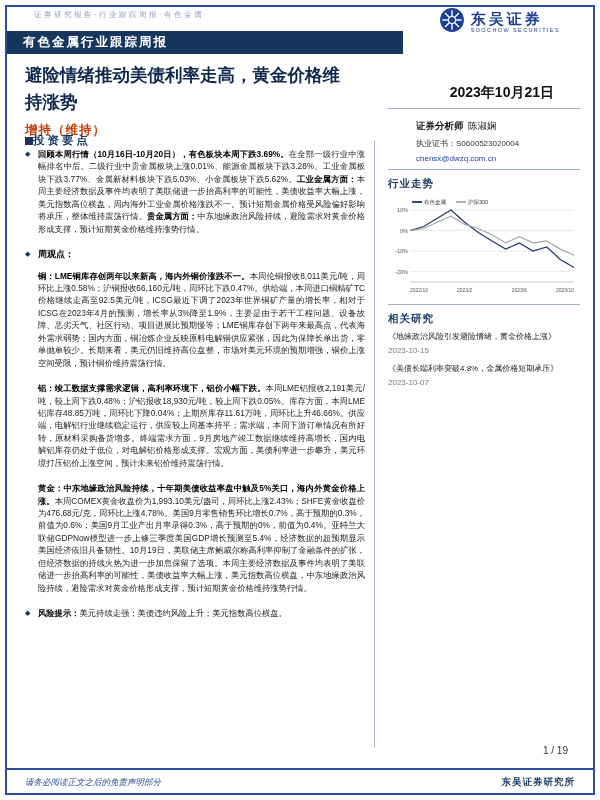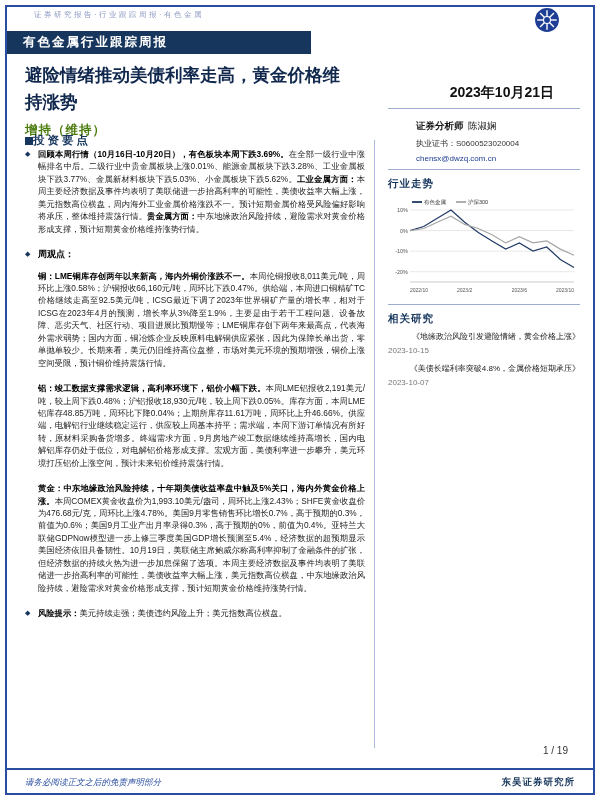--- a/index.html
+++ b/index.html
@@ -5,37 +5,37 @@
   html,body{margin:0;padding:0;background:#fff;}
   body{width:600px;height:800px;position:relative;overflow:hidden;
        font-family:"Liberation Sans",sans-serif;color:#222;}
   .frame{position:absolute;inset:5px;border:2px solid #2A4E9F;pointer-events:none;}
   
   .topbar{position:absolute;left:34px;top:10px;font-size:7.5px;letter-spacing:2.5px;color:#8F9CC4;}
   .logo{position:absolute;right:40px;top:7px;display:flex;align-items:center;gap:6px;}
   .logo-text .cn{font-size:15px;font-weight:bold;color:#1D3E94;letter-spacing:3px;line-height:1.1;}
   .logo-text .en{font-size:5.5px;color:#1D3E94;letter-spacing:1.4px;}
   
-  .series-bar{position:absolute;left:7px;top:31px;width:304px;height:23px;background:#17365D;
+  .series-bar{position:absolute;left:7px;top:31px;width:396px;height:23px;background:#17365D;
       color:#fff;font-size:12.5px;font-weight:bold;letter-spacing:2px;line-height:23px;padding-left:16px;box-sizing:border-box;}
   .main-title{position:absolute;left:25px;top:62px;width:328px;font-size:17.5px;font-weight:bold;
       color:#10284d;line-height:1.55;}
-  .rating{position:absolute;left:25px;top:122px;font-size:12.5px;font-weight:bold;color:#4d7c0f;letter-spacing:1px;}
+  .rating{position:absolute;left:25px;top:122px;font-size:12.5px;font-weight:bold;color:#c2410c;letter-spacing:1px;}
   
   .sidebar{position:absolute;left:388px;top:84px;width:192px;}
   .side-date{font-size:14px;font-weight:bold;color:#111;text-align:right;padding-right:26px;}
   .sep{border:none;border-top:1px solid #9FACD2;margin:6px 0;}
   .analyst{padding-left:28px;}
   .analyst .role{font-size:9.5px;font-weight:bold;color:#111;}
   .analyst .name{font-size:9.5px;color:#111;}
   .analyst .cert{font-size:8px;color:#333;margin-top:5px;}
   .analyst .email{font-size:8px;color:#1D3E94;margin-top:5px;}
   .side-h{font-size:10.5px;font-weight:bold;color:#17365D;letter-spacing:1px;margin:7px 0 5px 0;}
   .chart-box{width:190px;}
-  .rel-title{font-size:8px;color:#222;line-height:1.5;text-align:right;}
+  .rel-title{font-size:8px;color:#222;line-height:1.5;}
   .rel-date{font-size:8px;color:#777;margin:3px 0 8px 0;}
   .vline{position:absolute;left:374px;top:140px;height:608px;width:1px;background:#AFBBDC;}
   
   .main-left{position:absolute;left:25px;top:133px;width:340px;}
   .sec-head{display:flex;align-items:center;}
   .sq{width:8px;height:8px;background:#17365D;display:inline-block;}
   .sec-head .t{font-size:11.5px;font-weight:bold;color:#17365D;letter-spacing:3px;}
   .para{position:relative;padding-left:13px;margin-bottom:13px;font-size:8.3px;line-height:1.5;
         text-align:justify;color:#222;}
   .para .bullet{position:absolute;left:0;top:1px;color:#17365D;font-size:7px;}
@@ -61,20 +61,24 @@
     <svg viewBox="0 0 24 24" width="26" height="26">
       <circle cx="12" cy="12" r="11" fill="#1D3E94"></circle>
       <g stroke="#ffffff" stroke-width="1.3">
         <line x1="12" y1="3" x2="12" y2="21"></line>
           <line x1="3" y1="12" x2="21" y2="12"></line>
         <line x1="5.6" y1="5.6" x2="18.4" y2="18.4"></line>
           <line x1="18.4" y1="5.6" x2="5.6" y2="18.4"></line>
       </g>
       <circle cx="12" cy="12" r="3.2" fill="#1D3E94" stroke="#fff" stroke-width="1"></circle>
     </svg>
+  </span>
+  <span class="logo-text">
+    <div class="cn">东吴证券</div>
+    <div class="en">SOOCHOW SECURITIES</div>
   </span>
 </div>
 
 <div class="series-bar">有色金属行业跟踪周报</div>
 <div class="main-title">避险情绪推动美债利率走高，黄金价格维持涨势</div>
 <div class="rating">增持（维持）</div>
 
 <div class="vline"></div>
 
 <div class="sidebar">

